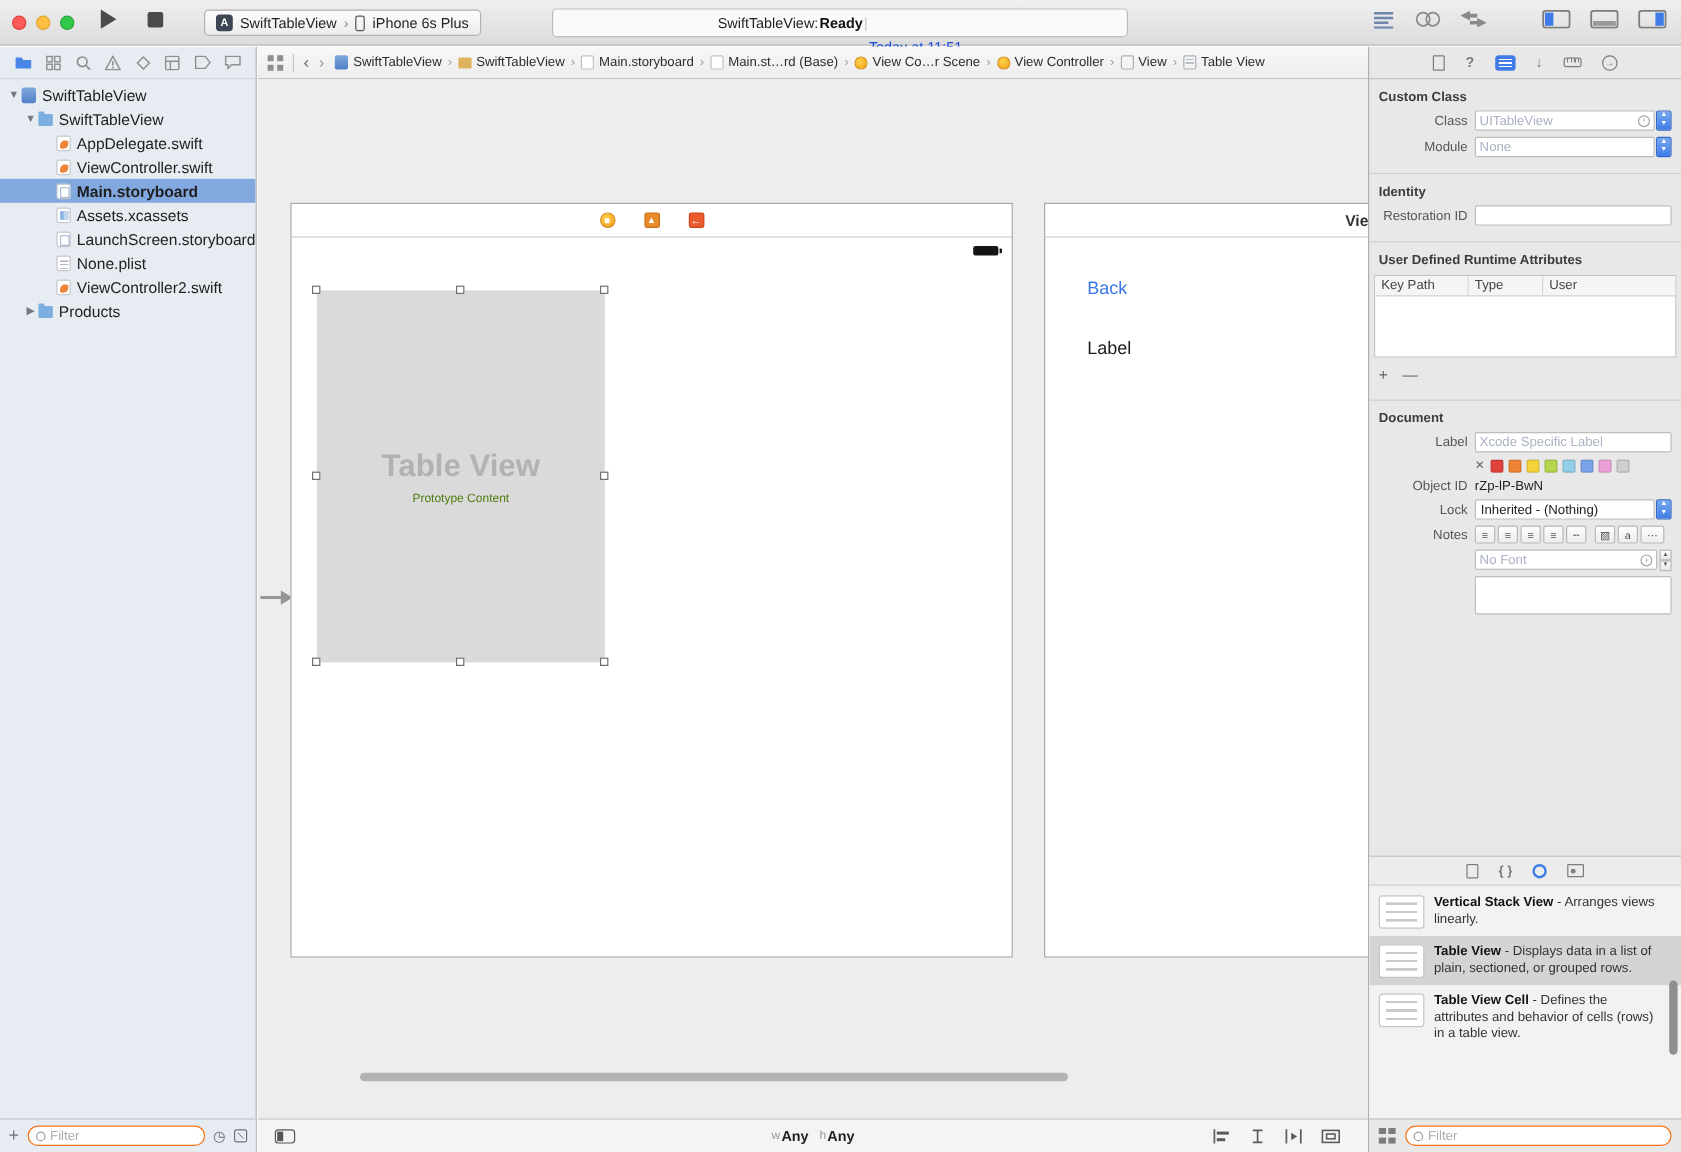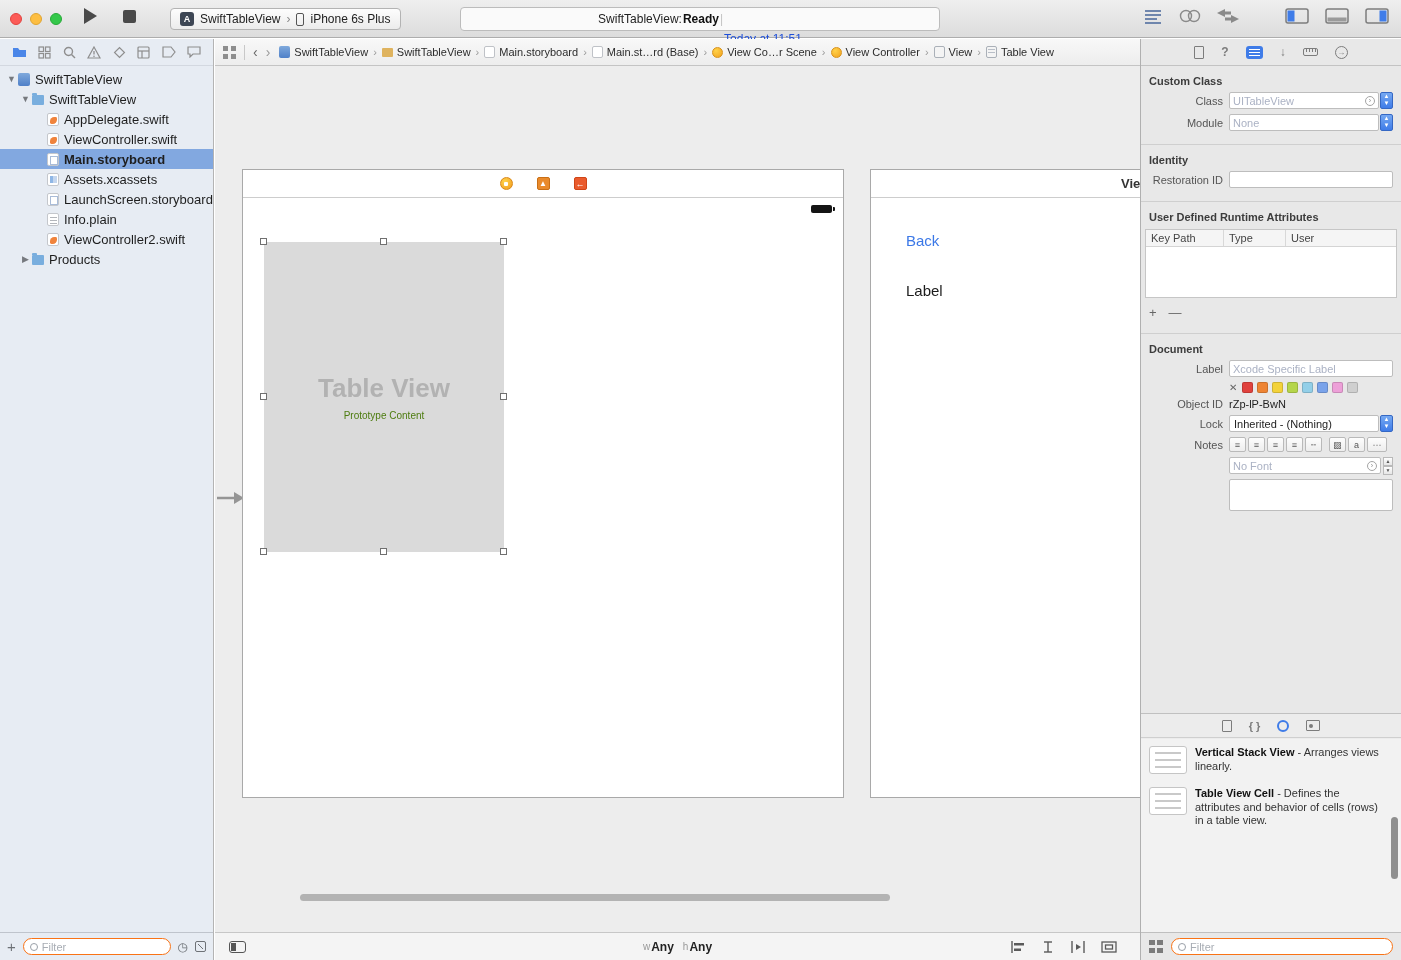--- a/index.html
+++ b/index.html
@@ -342,21 +342,21 @@
     <div class="trow lvl2">
       <span class="fi fi-doc fi-assets"></span>
       <span>Assets.xcassets</span>
     </div>
     <div class="trow lvl2">
       <span class="fi fi-doc fi-sb"></span>
       <span>LaunchScreen.storyboard</span>
     </div>
     <div class="trow lvl2">
       <span class="fi fi-doc fi-plist"></span>
-      <span>Info.plain</span>
+      <span>None.plist</span>
     </div>
     <div class="trow lvl2">
       <span class="fi fi-doc fi-swift"></span>
       <span>ViewController2.swift</span>
     </div>
     <div class="trow lvl1">
       <span class="disc">▶</span>
       <span class="fi fi-group"></span>
       <span>Products</span>
     </div>
@@ -647,20 +647,24 @@
         </span>
       <span class="ltab">
           <span class="media"></span>
         </span>
     </div>
     <div class="lib-list">
       <div class="lib-row">
         <span class="lib-ico"></span>
         <span class="lib-txt"><b>Vertical Stack View</b><span> - Arranges views linearly.</span></span>
       </div>
+      <div class="lib-row selected">
+        <span class="lib-ico"></span>
+        <span class="lib-txt"><b>Table View</b><span> - Displays data in a list of plain, sectioned, or grouped rows.</span></span>
+      </div>
       <div class="lib-row">
         <span class="lib-ico"></span>
         <span class="lib-txt"><b>Table View Cell</b><span> - Defines the attributes and behavior of cells (rows) in a table view.</span></span>
       </div>
       <span class="lib-scroll"></span>
     </div>
   </div>
 
   <div class="insp-bottom">
     <span class="grid-ico"></span>

